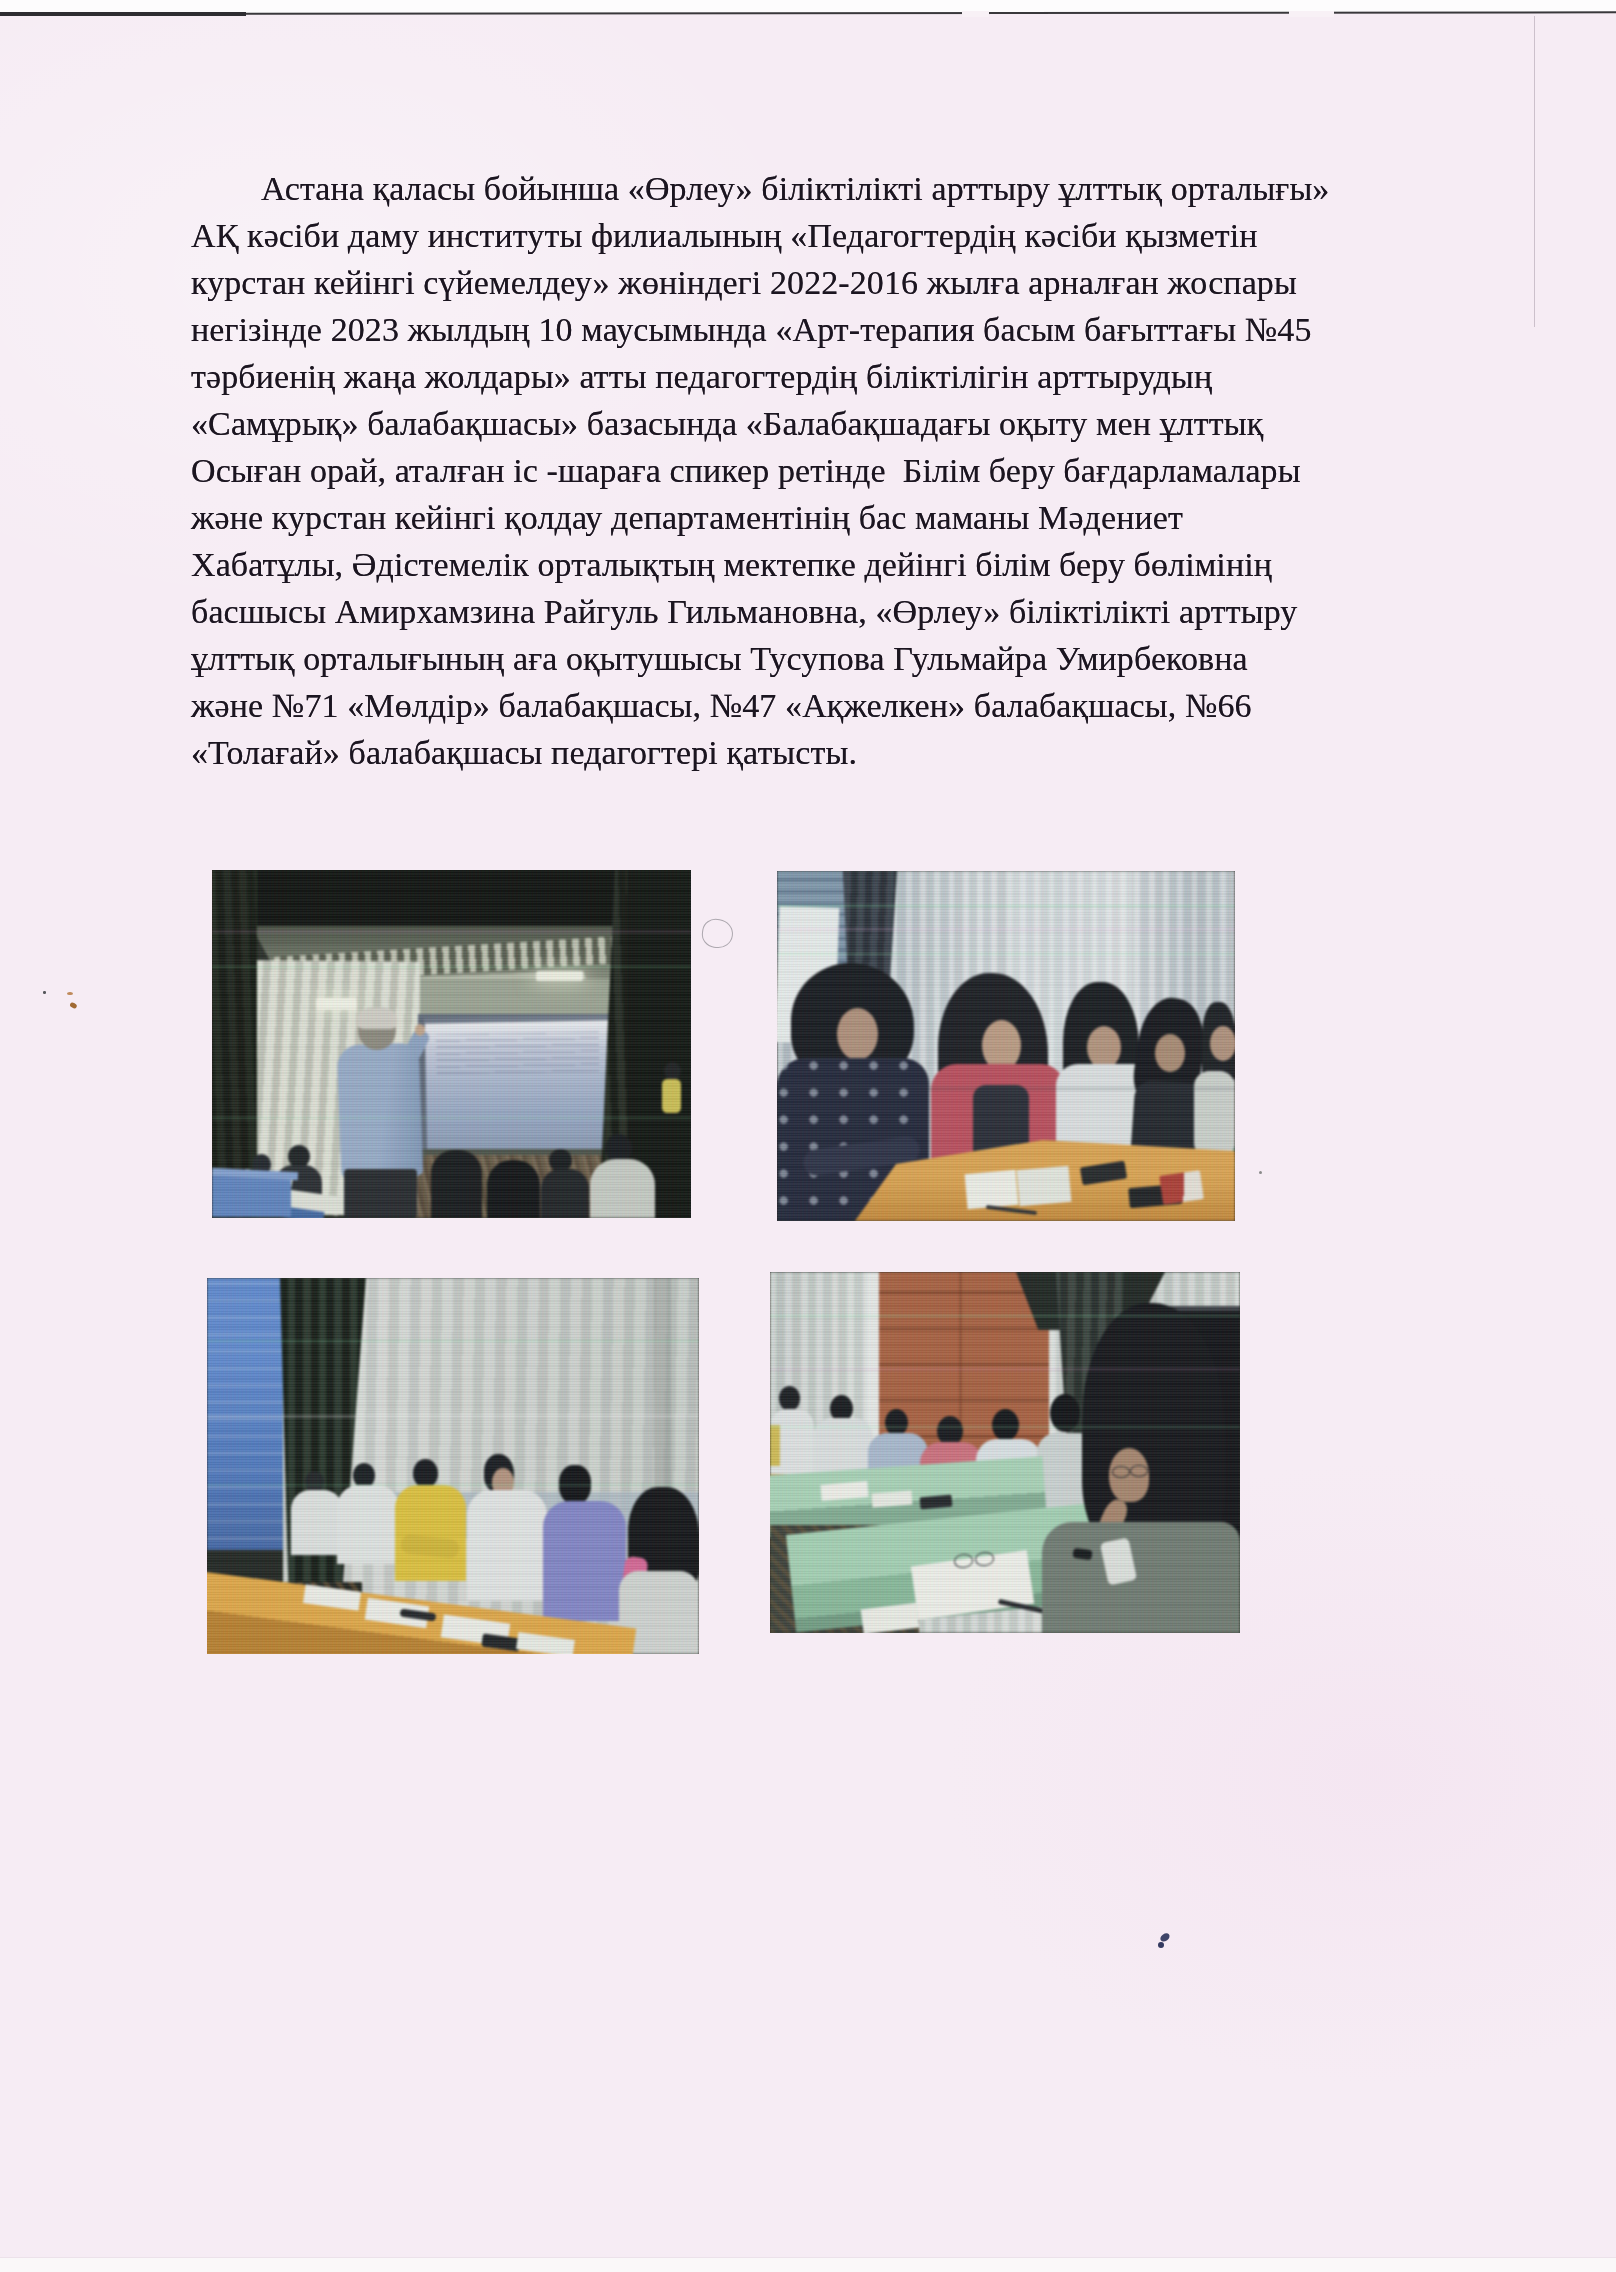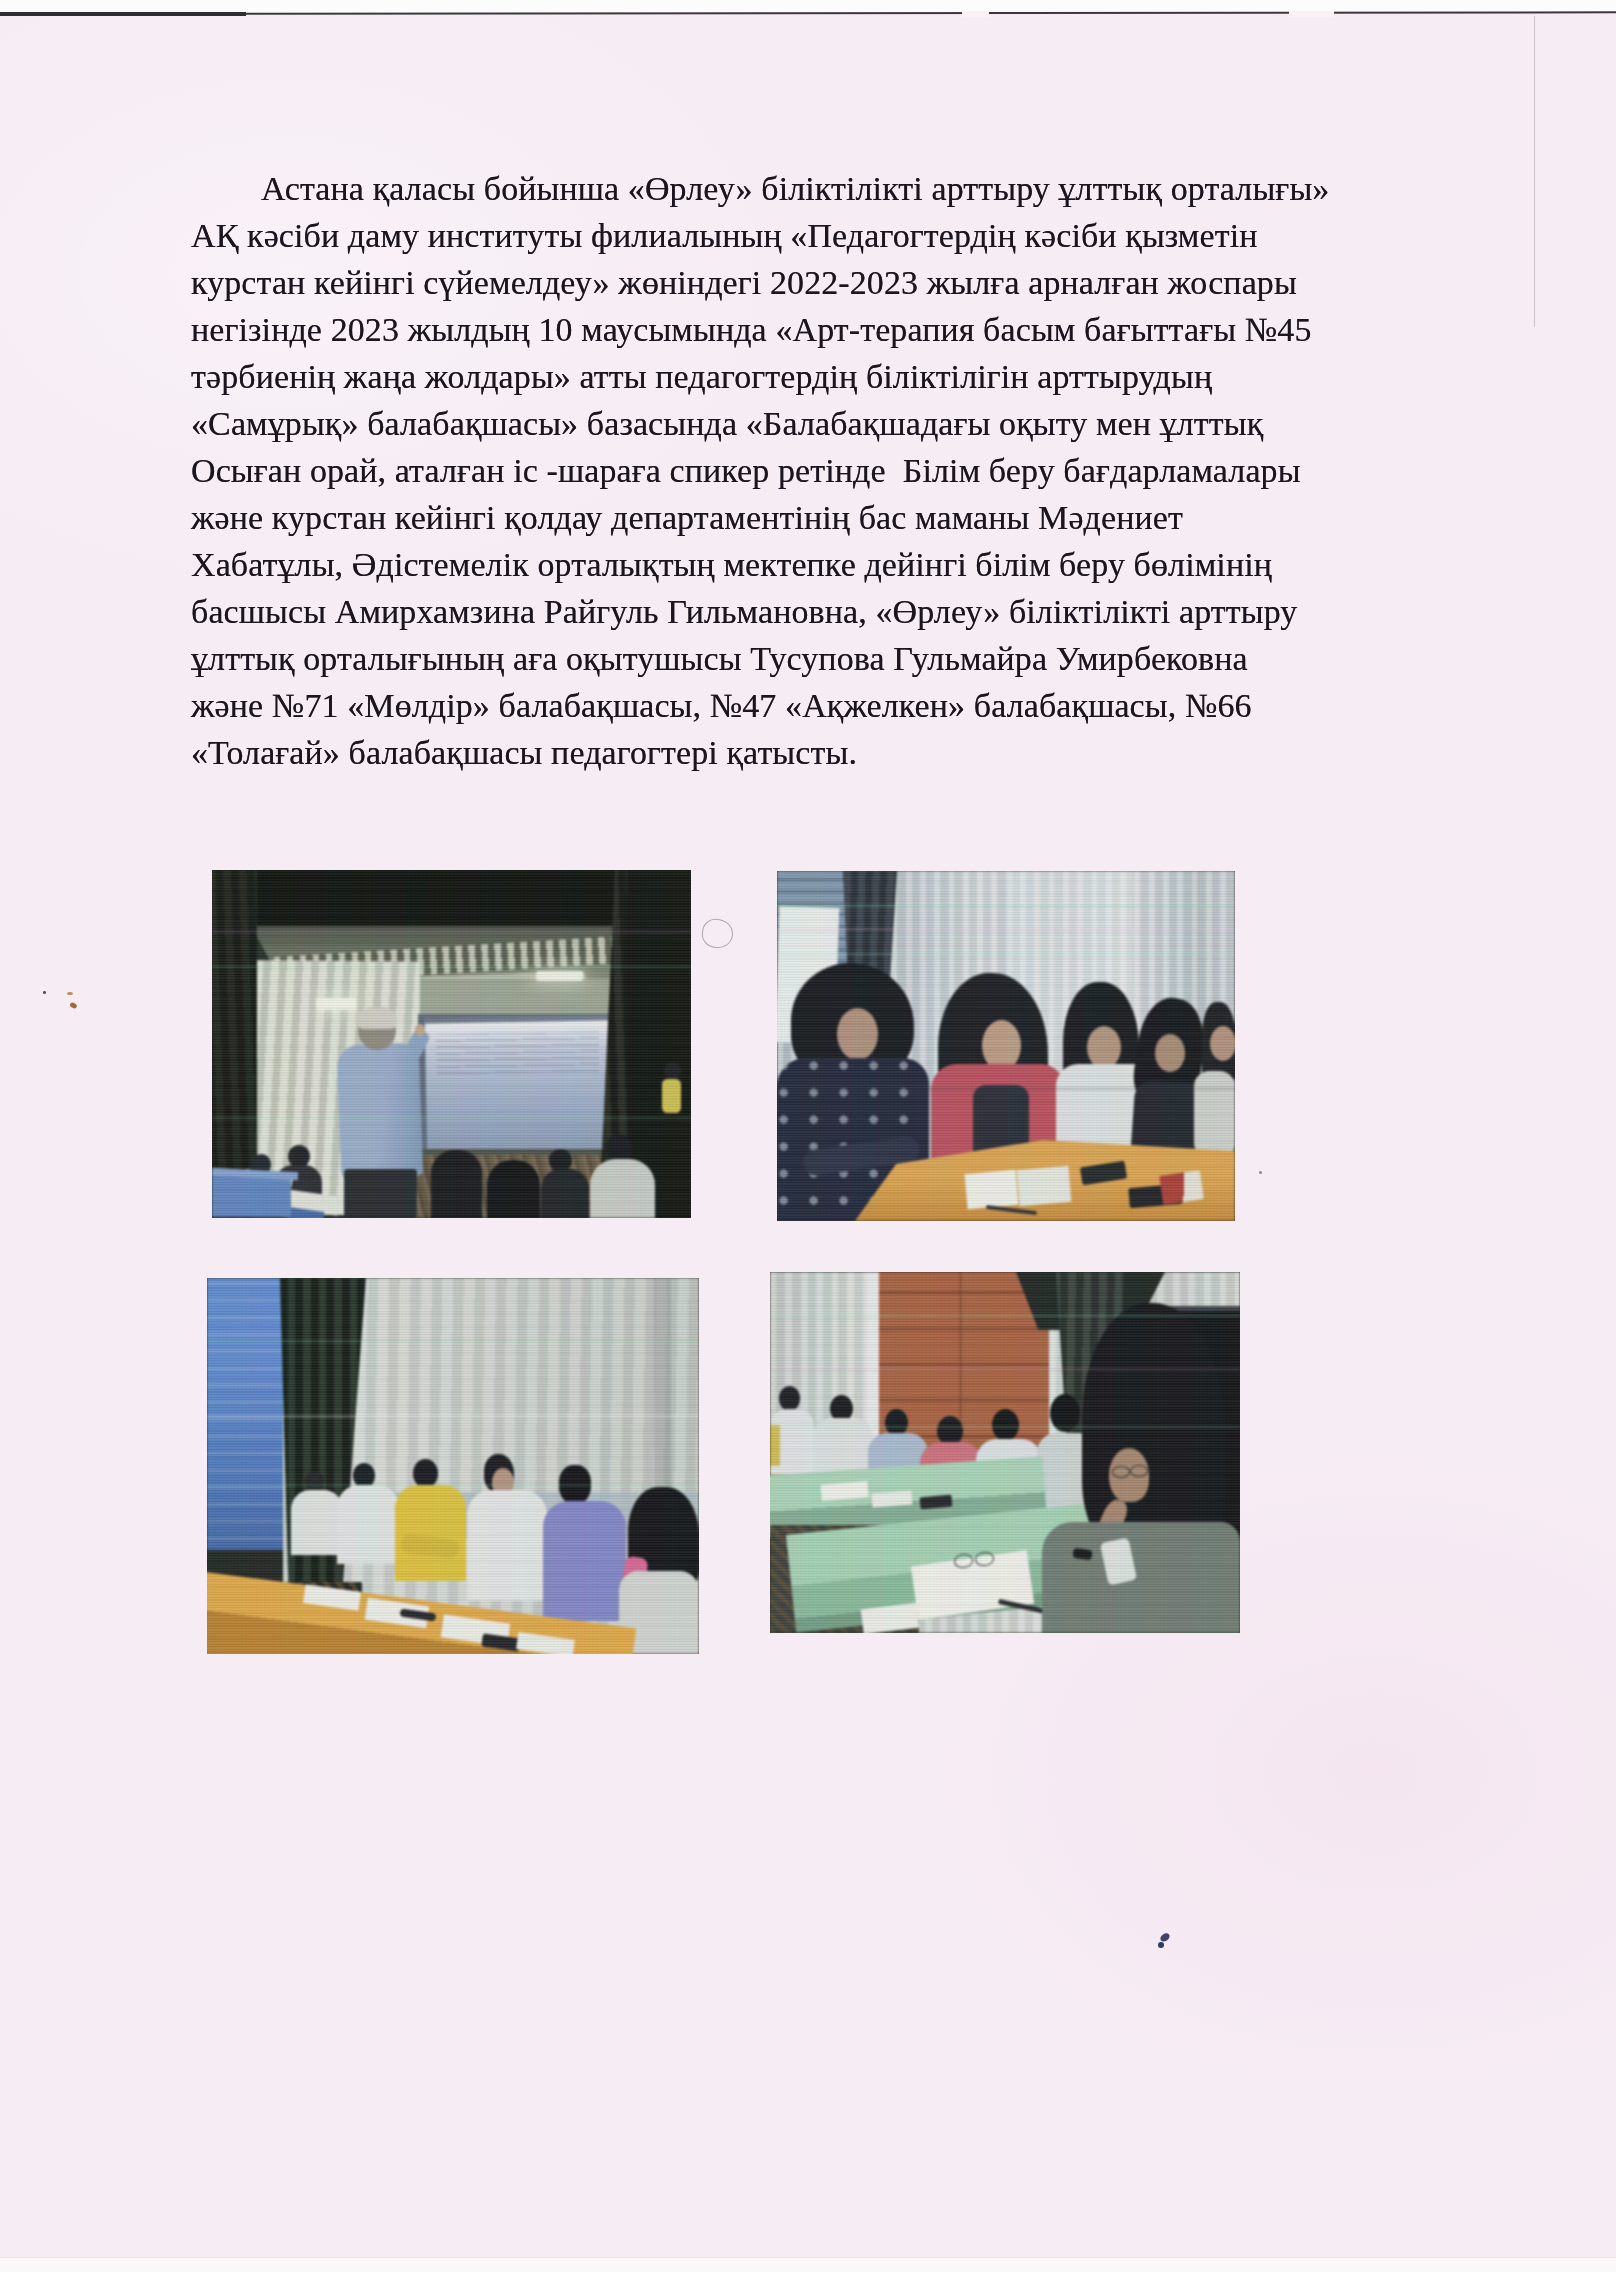--- a/index.html
+++ b/index.html
@@ -33,21 +33,21 @@
   <div class="band" style="top:13px;height:1.9px;background:#39383b;transform:rotate(-0.06deg);transform-origin:left center;"></div>
   <div class="mark" style="left:0;top:11.7px;width:246px;height:3.9px;background:#2e2d31;"></div>
   <div class="mark" style="left:962px;top:11px;width:27px;height:5.8px;background:#f8f1f6;"></div>
   <div class="mark" style="left:1289px;top:11px;width:45px;height:5.8px;background:#f8f1f6;"></div>
   <div class="band" style="top:2258px;height:14.3px;background:#faf8f9;box-shadow:0 -0.6px 0 rgba(0,0,0,.07);"></div>
   <div class="mark" style="left:1534px;top:15.5px;width:1.3px;height:311px;background:rgba(125,112,125,.35);"></div>
 
   <div class="text">
     <div class="ln first">Астана қаласы бойынша «Өрлеу» біліктілікті арттыру ұлттық орталығы»</div>
     <div class="ln">АҚ кәсіби даму институты филиалының «Педагогтердің кәсіби қызметін</div>
-    <div class="ln">курстан кейінгі сүйемелдеу» жөніндегі 2022-2023 жылға арналған жоспары</div>
+    <div class="ln">курстан кейінгі сүйемелдеу» жөніндегі 2022-2016 жылға арналған жоспары</div>
     <div class="ln">негізінде 2023 жылдың 10 маусымында «Арт-терапия басым бағыттағы №45</div>
     <div class="ln">тәрбиенің жаңа жолдары» атты педагогтердің біліктілігін арттырудың</div>
     <div class="ln">«Самұрық» балабақшасы» базасында «Балабақшадағы оқыту мен ұлттық</div>
     <div class="ln">Осыған орай, аталған іс -шараға спикер ретінде  Білім беру бағдарламалары</div>
     <div class="ln">және курстан кейінгі қолдау департаментінің бас маманы Мәдениет</div>
     <div class="ln">Хабатұлы, Әдістемелік орталықтың мектепке дейінгі білім беру бөлімінің</div>
     <div class="ln">басшысы Амирхамзина Райгуль Гильмановна, «Өрлеу» біліктілікті арттыру</div>
     <div class="ln">ұлттық орталығының аға оқытушысы Тусупова Гульмайра Умирбековна</div>
     <div class="ln">және №71 «Мөлдір» балабақшасы, №47 «Ақжелкен» балабақшасы, №66</div>
     <div class="ln">«Толағай» балабақшасы педагогтері қатысты.</div>

